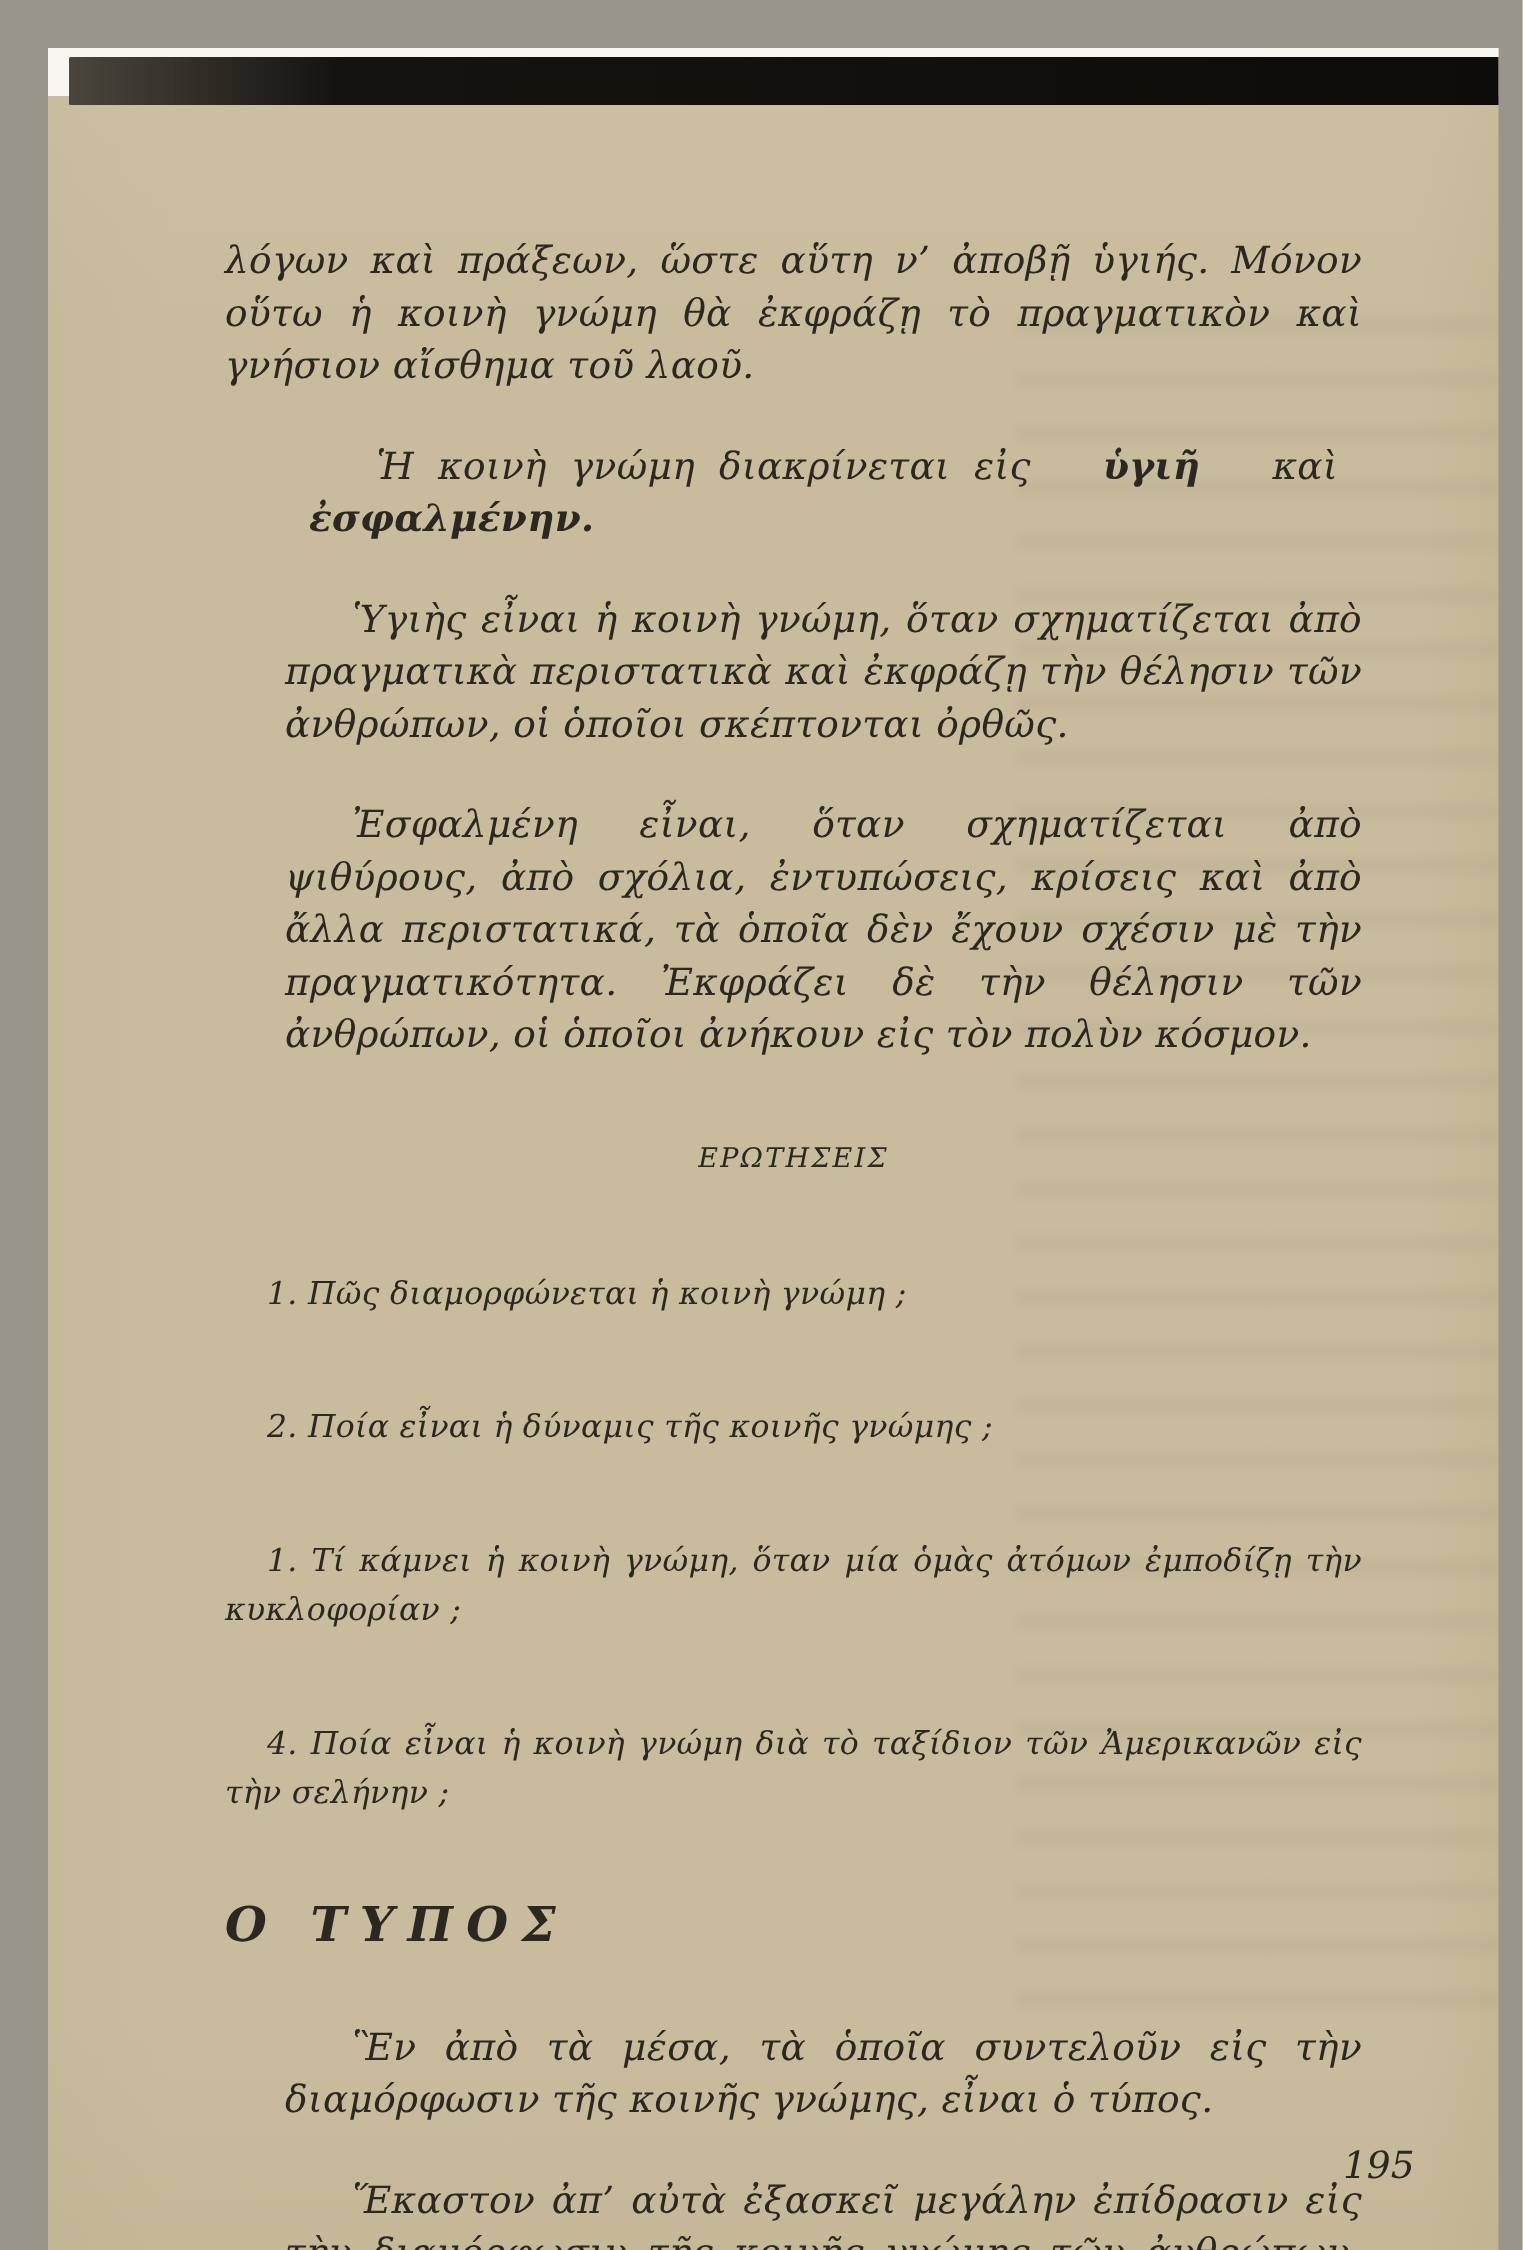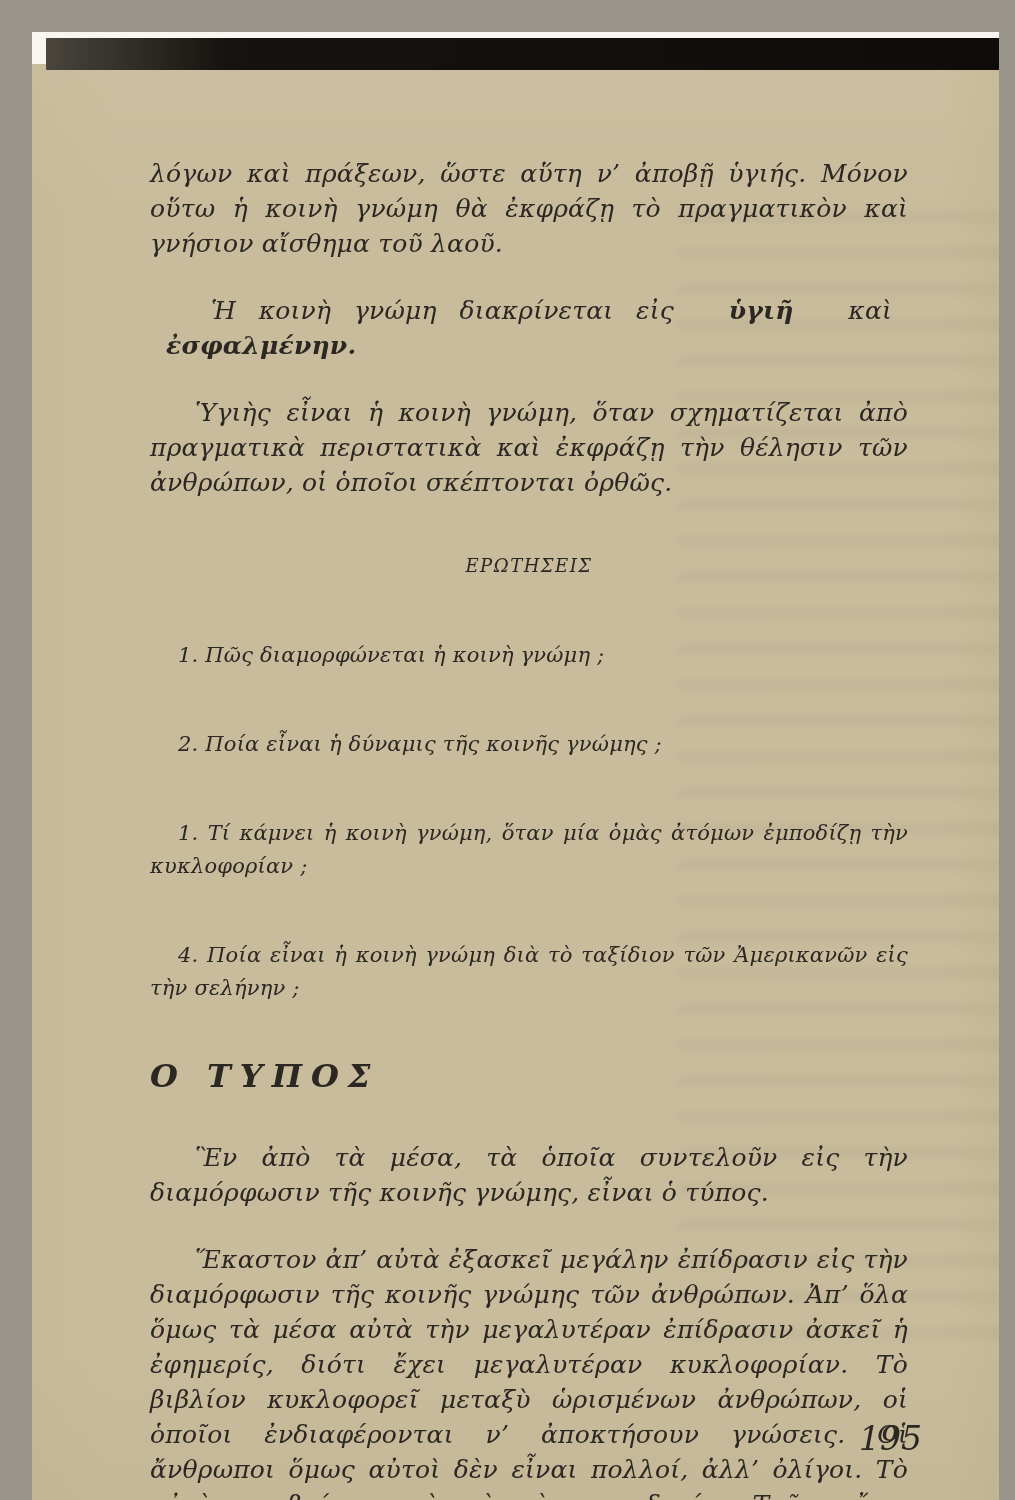--- a/index.html
+++ b/index.html
@@ -42,21 +42,21 @@
   }
 
   .text-block {
     position:absolute;
     left:86px; top:92px; width:822px;
     font-size:25px; line-height:35px;
     text-align:justify;
     letter-spacing:0.2px;
   }
 
-  p.body { text-indent:45px; }
+  p.body { text-indent:45px;margin-left:40px; }
   p.noindent { text-indent:0; }
 
   .subheading {
     font-weight:bold;
     font-size:25px;
     padding-left:45px;
     margin-top:20px;
     margin-bottom:8px;
     text-align:left;
   }
@@ -80,22 +80,22 @@
     text-align:left;
     font-weight:bold;
     font-size:32px;
     letter-spacing:9px;
     margin-top:22px;
     margin-bottom:14px;
   }
 
   .page-number {
     position:absolute;
-    right:109px; bottom:58px;
-    font-size:33px;
+    right:88px; bottom:58px;
+    font-size:25px;
     color:#2b2722;
   }
 
   strong { font-weight:bold; }
 </style>
 </head>
 <body>
 
 <div class="page">
 
@@ -105,20 +105,21 @@
 
   <div class="text-block">
 
     <p class="noindent">λόγων καὶ πράξεων, ὥστε αὕτη ν’ ἀποβῇ ὑγιής. Μόνον οὕτω ἡ κοινὴ γνώμη θὰ ἐκφράζῃ τὸ πραγματικὸν καὶ γνήσιον αἴσθημα τοῦ λαοῦ.</p>
 
 
     <p class="body"><span>Ἡ κοινὴ γνώμη διακρίνεται εἰς </span><strong>ὑγιῆ</strong><span> καὶ </span><strong>ἐσφαλμένην.</strong></p>
 
     <p class="body">Ὑγιὴς εἶναι ἡ κοινὴ γνώμη, ὅταν σχηματίζεται ἀπὸ πραγματικὰ περιστατικὰ καὶ ἐκφράζῃ τὴν θέλησιν τῶν ἀνθρώπων, οἱ ὁποῖοι σκέπτονται ὀρθῶς.</p>
 
+    <p class="body">Ἐσφαλμένη εἶναι, ὅταν σχηματίζεται ἀπὸ ψιθύρους, ἀπὸ σχόλια, ἐντυπώσεις, κρίσεις καὶ ἀπὸ ἄλλα περιστατικά, τὰ ὁποῖα δὲν ἔχουν σχέσιν μὲ τὴν πραγματικότητα. Ἐκφράζει δὲ τὴν θέλησιν τῶν ἀνθρώπων, οἱ ὁποῖοι ἀνήκουν εἰς τὸν πολὺν κόσμον.</p>
 
     <div class="questions-heading">ΕΡΩΤΗΣΕΙΣ</div>
 
     <p class="question">1. Πῶς διαμορφώνεται ἡ κοινὴ γνώμη ;</p>
     <p class="question">2. Ποία εἶναι ἡ δύναμις τῆς κοινῆς γνώμης ;</p>
     <p class="question">1. Τί κάμνει ἡ κοινὴ γνώμη, ὅταν μία ὁμὰς ἀτόμων ἐμποδίζῃ τὴν κυκλοφορίαν ;</p>
     <p class="question">4. Ποία εἶναι ἡ κοινὴ γνώμη διὰ τὸ ταξίδιον τῶν Ἀμερικανῶν εἰς τὴν σελήνην ;</p>
 
     <h2 class="typos-heading">Ο ΤΥΠΟΣ</h2>
 

